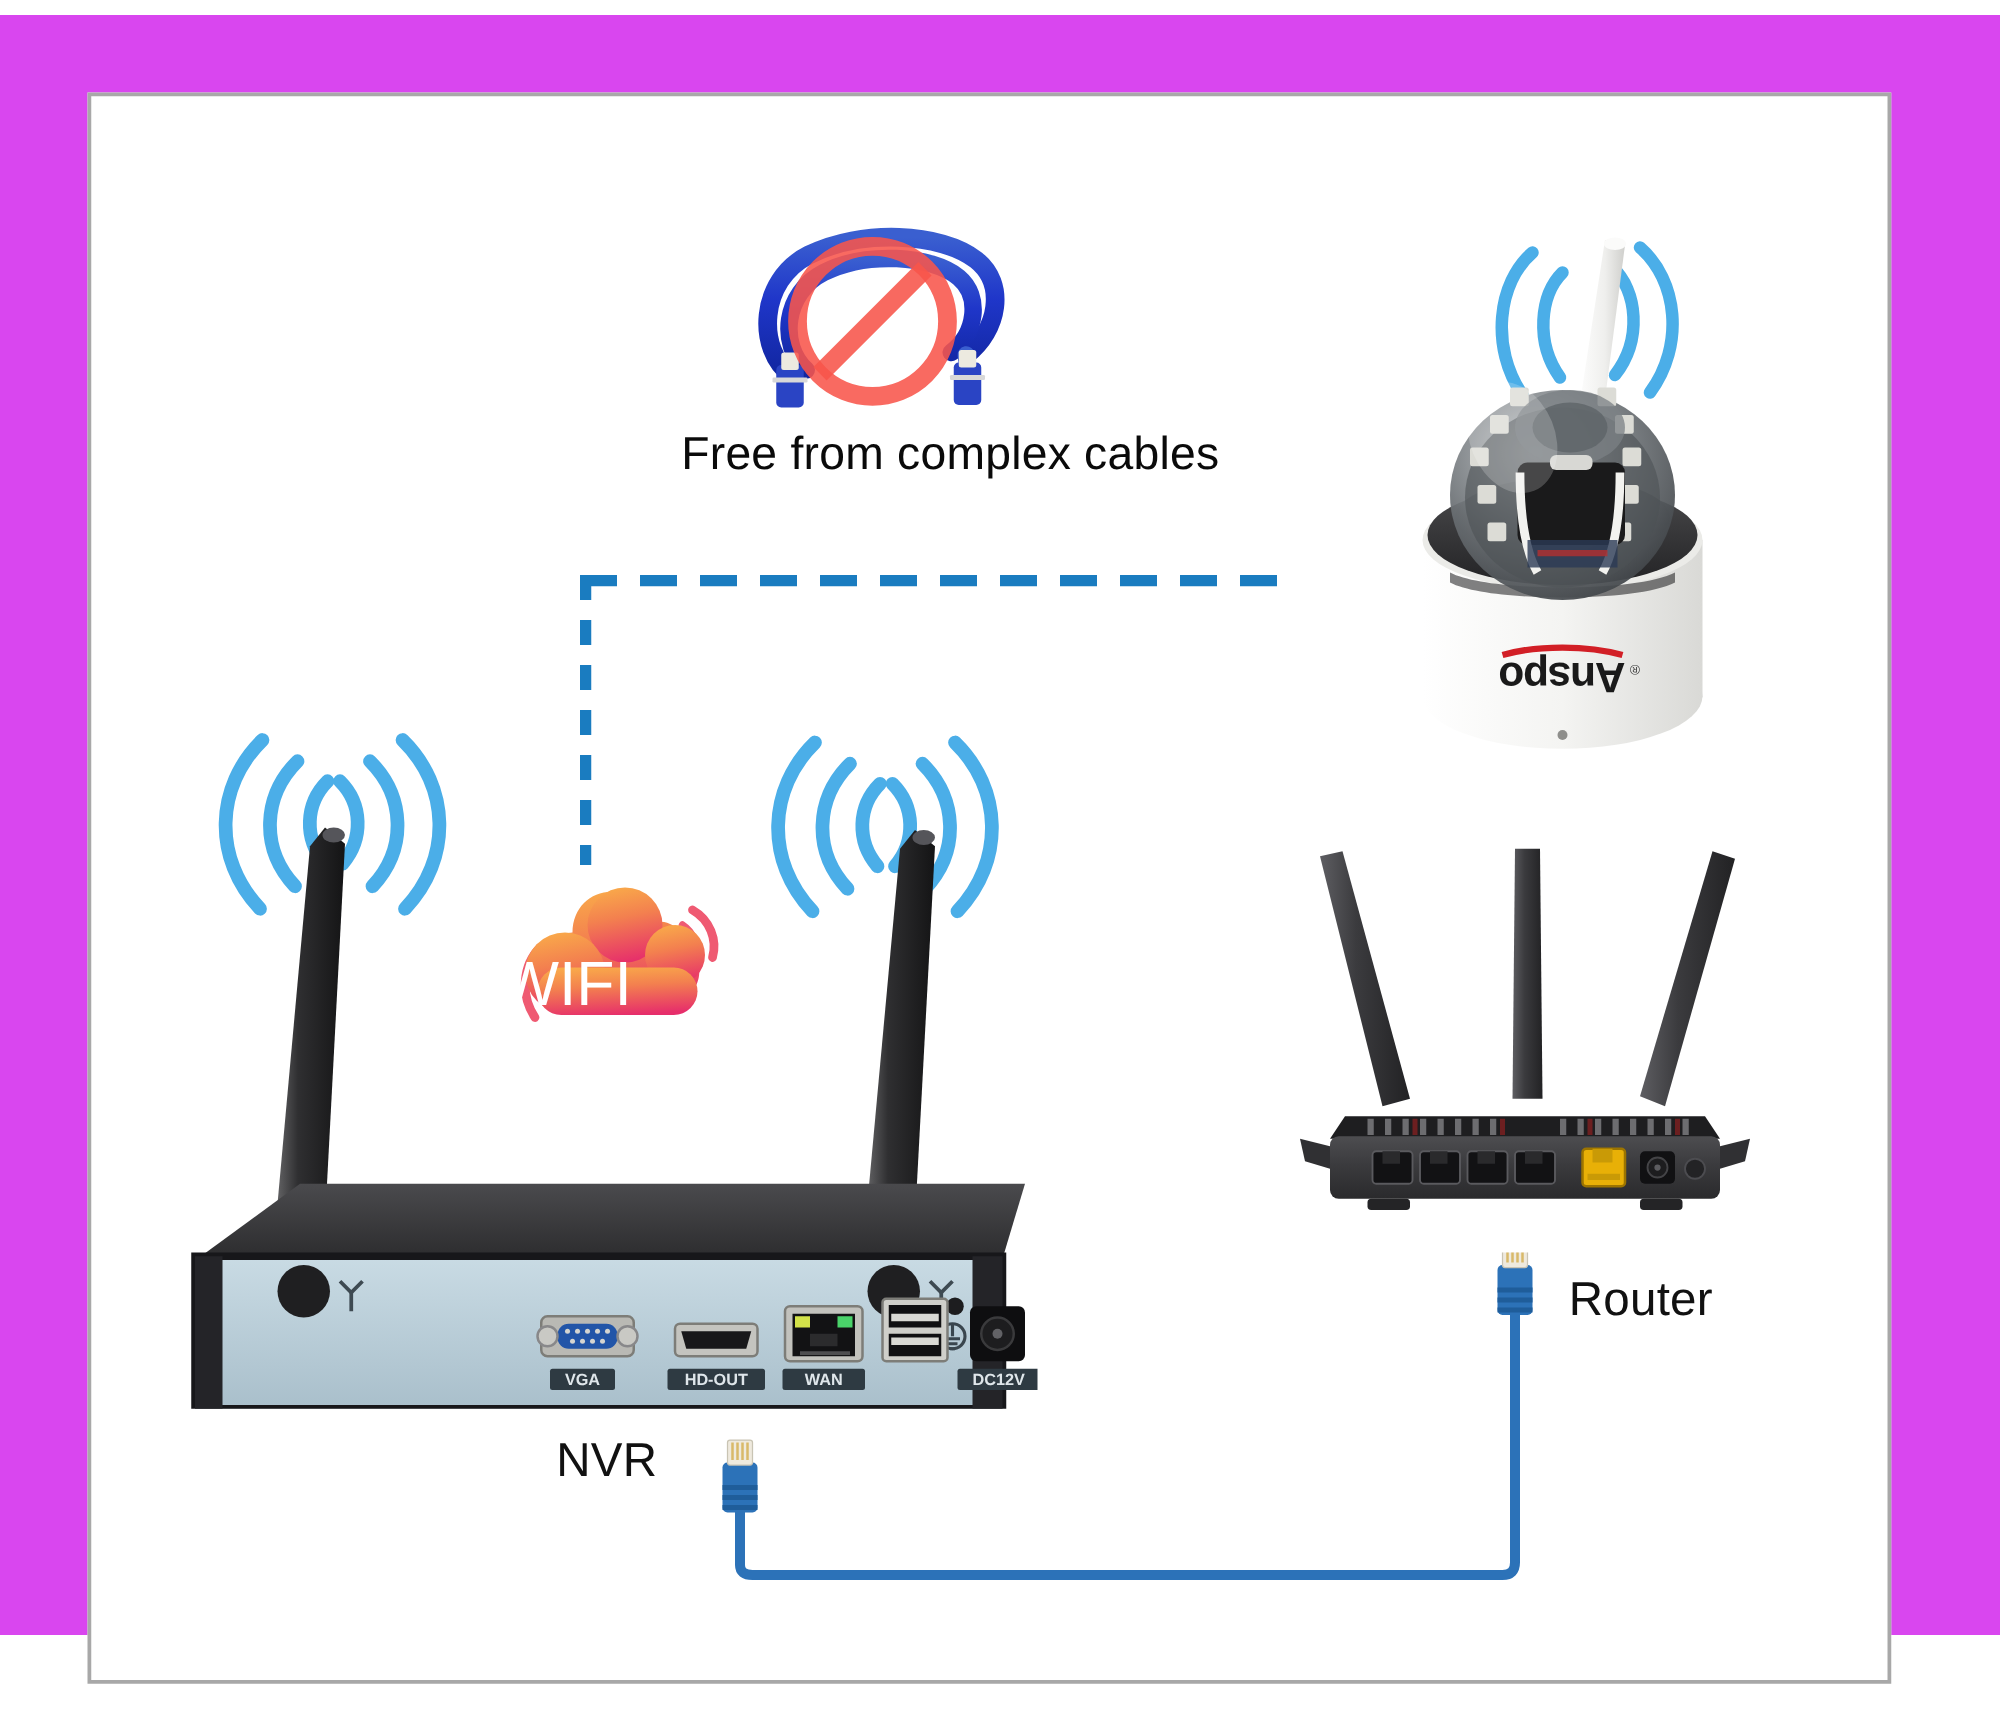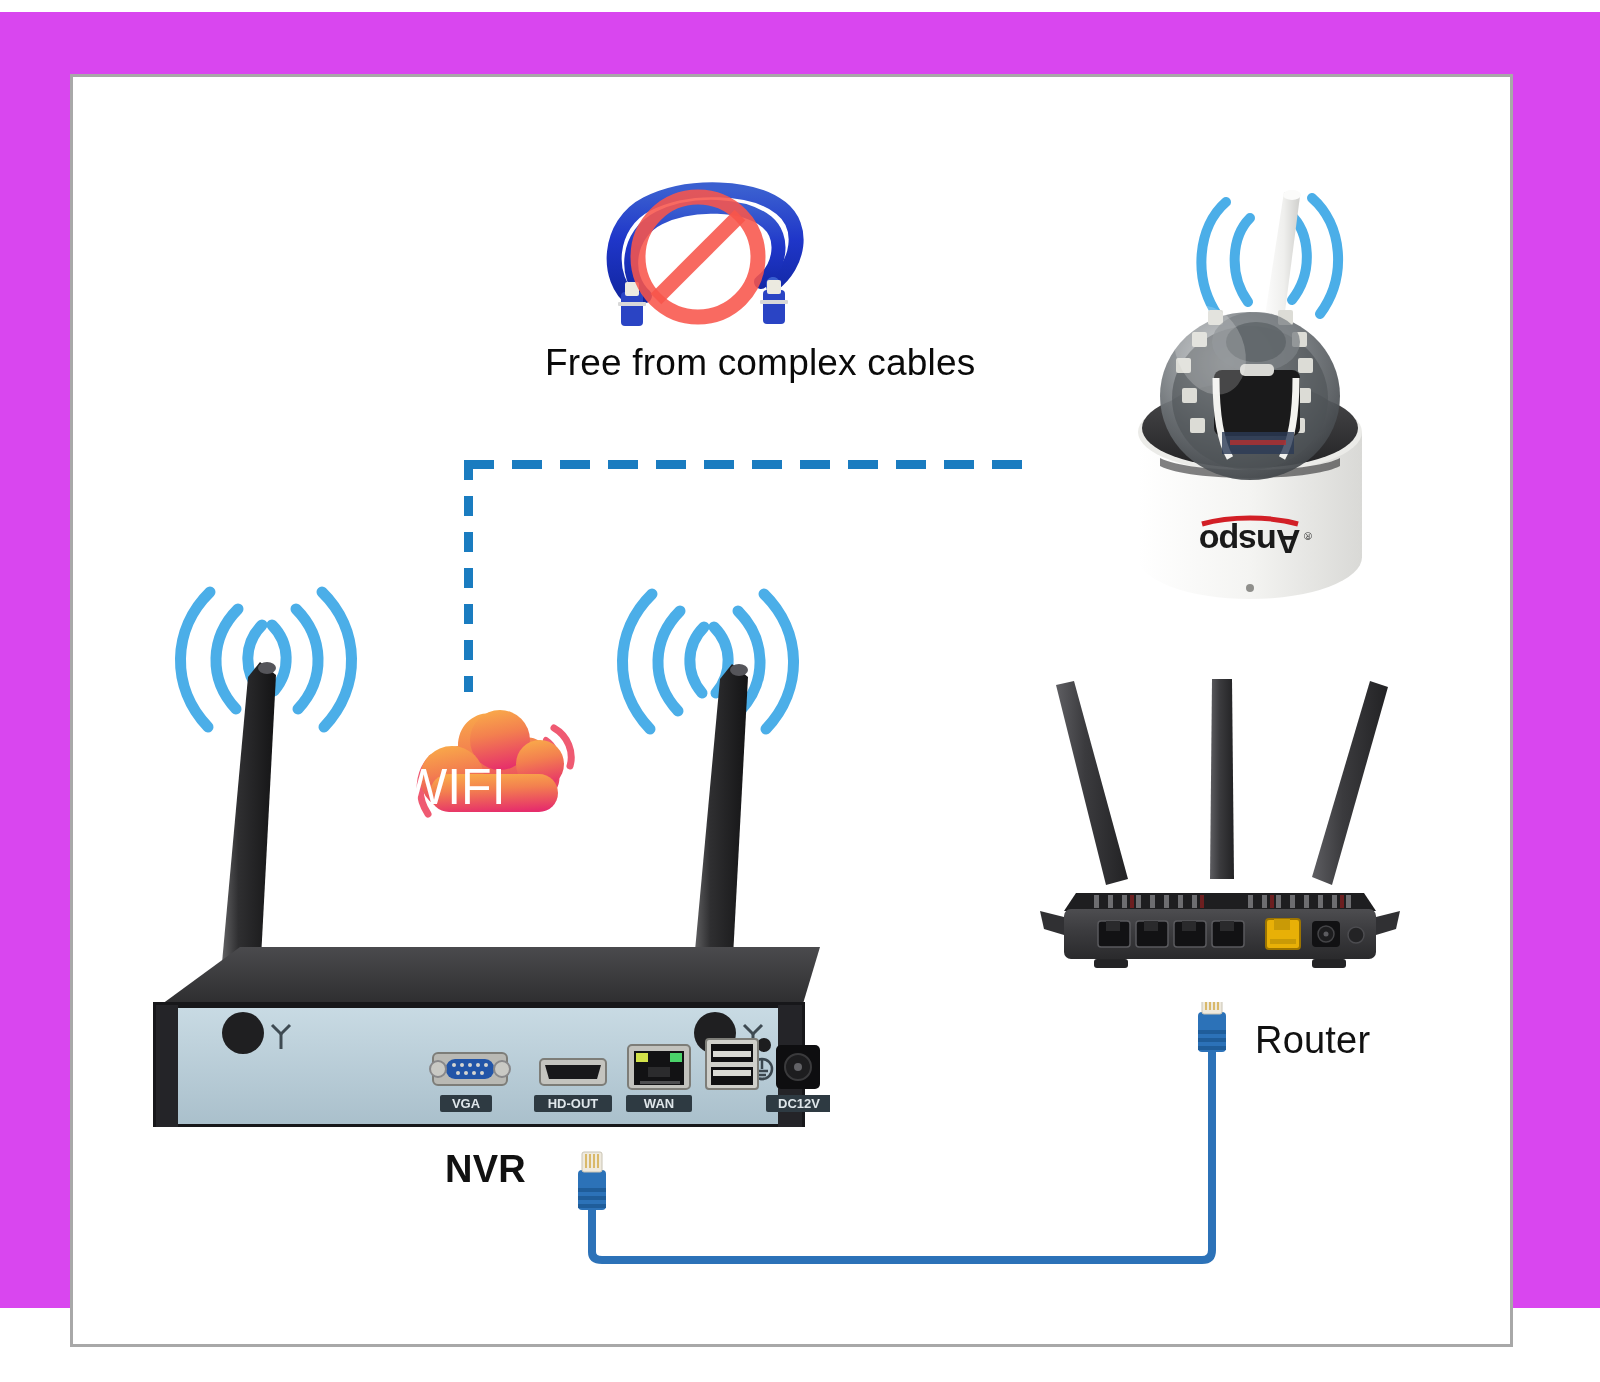--- a/index.html
+++ b/index.html
@@ -149,21 +149,21 @@
 
   
   .eth-wrap {
     position: absolute;
     left: 560px;
     top: 990px;
     width: 680px;
     height: 280px;
   }
 
-  .lbl-nvr { left: 445px; top: 1136px; font-weight: bold; }
+  .lbl-nvr { left: 445px; top: 1136px; }
   .lbl-router { left: 1255px; top: 995px; margin-top: 12px; }
 </style>
 </head>
 <body>
 
 <div id="stage">
 
   <div class="frame"></div>
 
   <div class="nocable-wrap">

